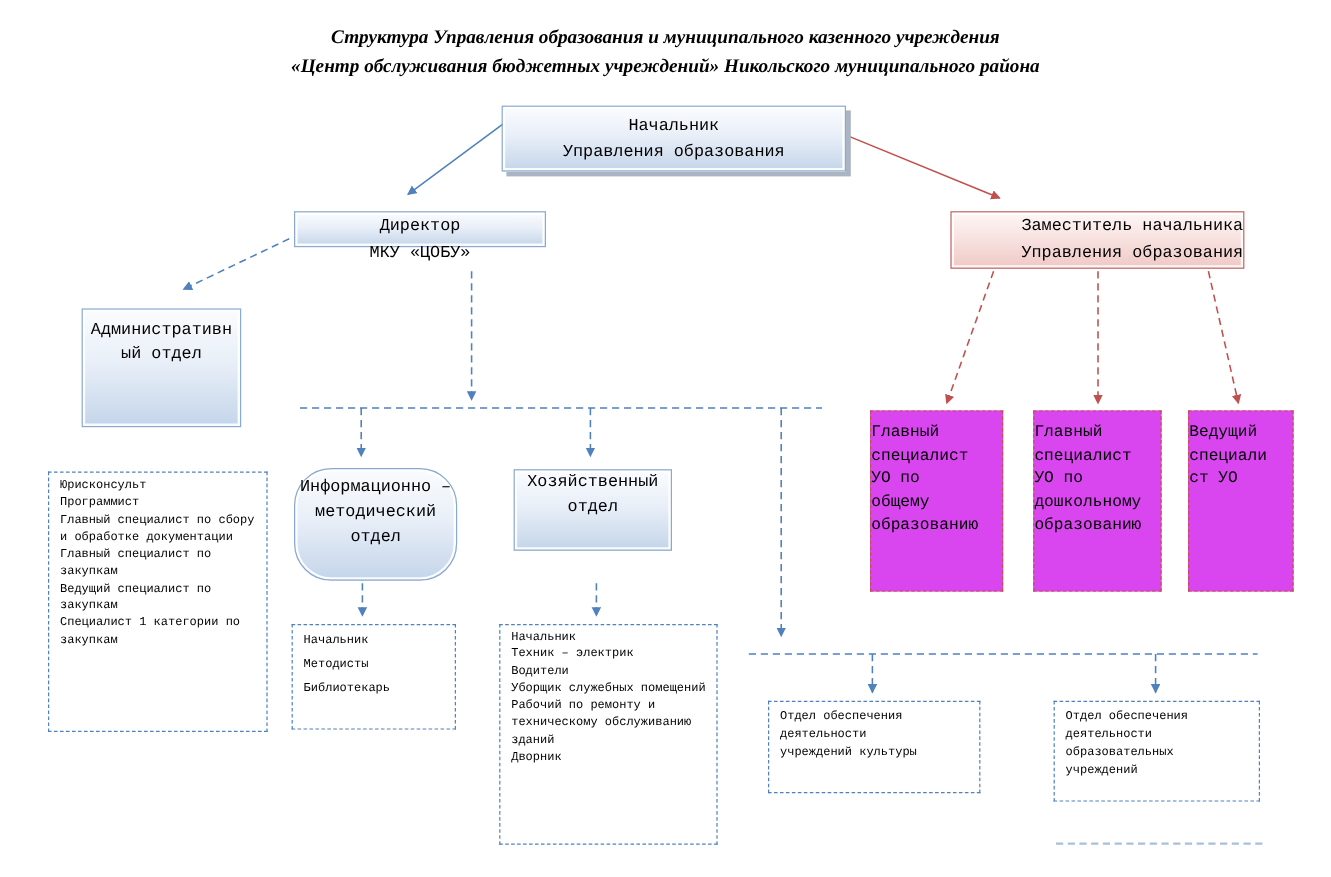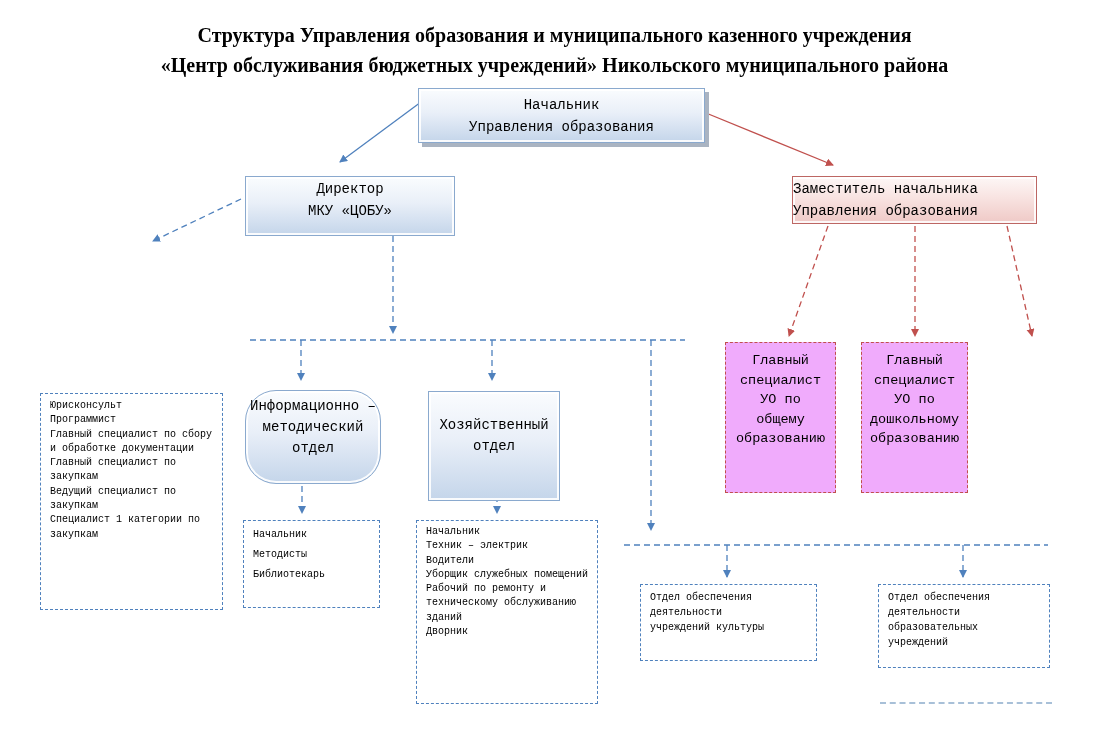--- a/index.html
+++ b/index.html
@@ -3,59 +3,60 @@
 <meta charset="utf-8">
 <style>
   html,body{margin:0;padding:0;background:#ffffff;}
   .stage{
     position:relative;width:1109px;height:731px;background:#ffffff;
     font-family:"Liberation Serif","DejaVu Serif",serif;color:#000;
     overflow:hidden;
   }
   .title{
     position:absolute;left:60px;right:60px;top:20px;
-    text-align:center;font-weight:bold;font-size:20px;line-height:1.5;
+    text-align:center;font-weight:bold;font-size:16px;line-height:1.5;
     white-space:pre-line;
+    font-style:italic;
   }
   .node{position:absolute;box-sizing:border-box;}
   .lbl{white-space:pre-line;display:block;font-family:Liberation Mono, monospace;}
 
   
   .blue{
     background:linear-gradient(180deg,#fafcfe 0%,#e9eff8 45%,#c4d5ea 100%);
     border:1px solid #8aa9ce;
     box-shadow:inset 0 0 0 2px rgba(255,255,255,.9);
     text-align:center;font-size:14px;line-height:1.55;
   }
   .rose{
     background:linear-gradient(180deg,#fdf7f6 0%,#f8e3e1 45%,#efc9c6 100%);
     border:1px solid #bd6663;
     box-shadow:inset 0 0 0 2px rgba(255,255,255,.85);
-    text-align:left;font-size:14px;line-height:1.55;
+    text-align:right;font-size:14px;line-height:1.55;
   }
   
   .bp-blue::before,.bp-rose::before{
     content:"";position:absolute;left:-9px;top:-9px;width:100%;height:100%;
     z-index:-1;
   }
   .bp-blue::before{background:#919eb0;}
   .bp-rose::before{background:#b2979a;}
 
   
   .dash-b{border:1px dashed #4f81bd;background:#fff;font-size:10px;}
-  .dash-r{border:1px dashed #c0504d;background:#f0abfc;font-size:13.5px;text-align:center;line-height:1.45;}
+  .dash-r{border:1px dashed #c0504d;background:#d946ef;font-size:13.5px;text-align:left;line-height:1.45;}
 
   
   .n-head {left:418px;top:88px;width:287px;height:55px;padding-top:6px;
            box-shadow:inset 0 0 0 2px rgba(255,255,255,.9),4px 4px 0 0 #aab4c2;}
-  .n-dir  {left:245px;top:176px;width:210px;height:60px;padding-top:2px;}
+  .n-dir  {left:245px;top:176px;width:210px;height:30px;padding-top:2px;}
   .n-dep  {left:792px;top:176px;width:245px;height:48px;padding-top:2px;}
   .n-adm  {left:68px; top:257px;width:133px;height:99px;padding-top:7px;line-height:1.45;}
   .n-info {left:245px;top:390px;width:136px;height:94px;padding-top:5px;line-height:1.5;border-radius:31px;}
-  .n-econ {left:428px;top:391px;width:132px;height:110px;padding-top:23px;line-height:1.5;}
+  .n-econ {left:428px;top:391px;width:132px;height:68px;padding-top:0;line-height:1.5;}
 
   .n-legal{left:40px; top:393px;width:183px;height:217px;padding:5px 6px 0 9px;line-height:1.43;overflow:hidden;}
   .n-istf {left:243px;top:520px;width:137px;height:88px;padding:4px 6px 0 9px;line-height:2.0;overflow:hidden;}
   .n-estf {left:416px;top:520px;width:182px;height:184px;padding:4px 6px 0 9px;line-height:1.43;overflow:hidden;}
 
   .n-sp1{left:725px;top:342px;width:111px;height:151px;padding-top:8px;}
   .n-sp2{left:861px;top:342px;width:107px;height:151px;padding-top:8px;}
   .n-sp3{left:990px;top:342px;width:88px; height:151px;padding-top:8px;}
 
   .n-cult{left:640px;top:584px;width:177px;height:77px;padding:5px 6px 0 9px;line-height:1.5;}
@@ -115,20 +116,24 @@
   <div class="node blue bp-blue n-dir">
     <span class="lbl">Директор
 МКУ «ЦОБУ»</span>
   </div>
 
   <div class="node rose bp-rose n-dep">
     <span class="lbl">Заместитель начальника
 Управления образования</span>
   </div>
 
+  <div class="node blue bp-blue n-adm">
+    <span class="lbl">Административн
+ый отдел</span>
+  </div>
 
   <div class="node blue bp-blue n-info">
     <span class="lbl">Информационно –
 методический
 отдел</span>
   </div>
 
   <div class="node blue bp-blue n-econ">
     <span class="lbl">Хозяйственный
 отдел</span>
@@ -167,20 +172,25 @@
   </div>
 
   <div class="node dash-r n-sp2">
     <span class="lbl">Главный
 специалист
 УО по
 дошкольному
 образованию</span>
   </div>
 
+  <div class="node dash-r n-sp3">
+    <span class="lbl">Ведущий
+специали
+ст УО</span>
+  </div>
 
   <div class="node dash-b n-cult">
     <span class="lbl">Отдел обеспечения
 деятельности
 учреждений культуры</span>
   </div>
 
   <div class="node dash-b n-edu">
     <span class="lbl">Отдел обеспечения
 деятельности

